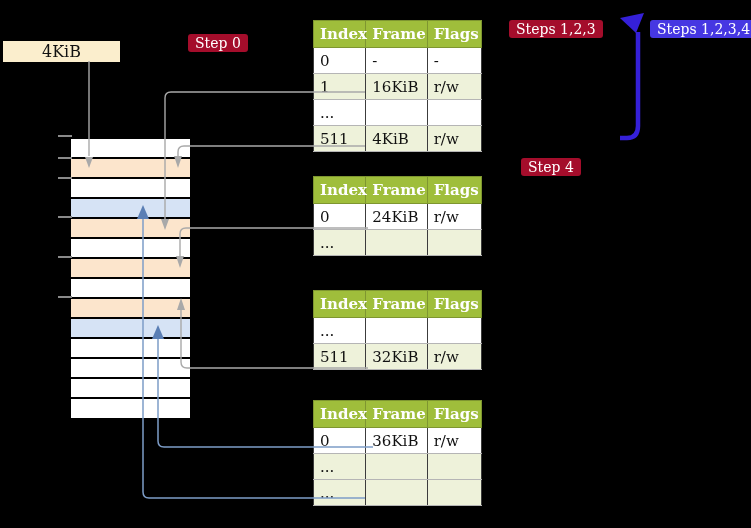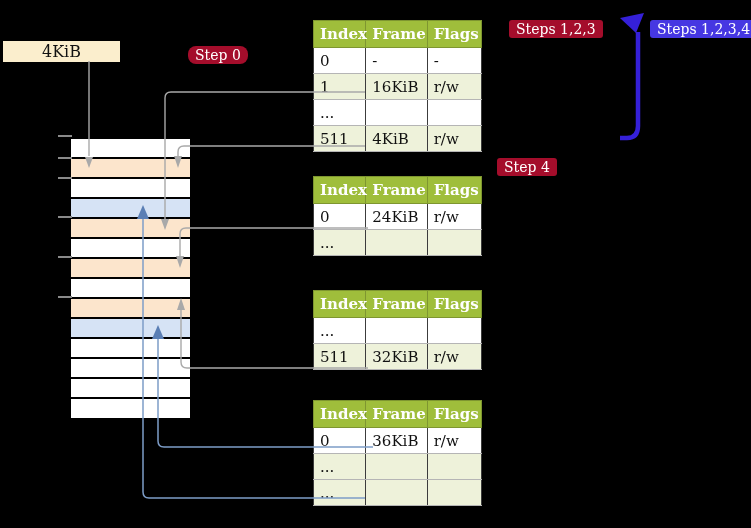--- a/index.html
+++ b/index.html
@@ -39,24 +39,24 @@
   
   #overlay{position:absolute;left:0;top:0;z-index:6;pointer-events:none;}
 </style>
 </head>
 <body>
 
 <div id="stage">
 
   <div id="lbl-4kib">4KiB</div>
 
-  <div class="badge red" style="left:188px;top:46px;border-radius:8px;">Step 0</div>
+  <div class="badge red" style="left:188px;top:34px;">Step 0</div>
   <div class="badge red" style="left:509px;top:20px;">Steps 1,2,3</div>
   <div class="badge blue" style="left:650px;top:20px;">Steps 1,2,3,4</div>
-  <div class="badge red" style="left:497px;top:158px;">Step 4</div>
+  <div class="badge red" style="left:521px;top:158px;">Step 4</div>
 
   <div id="memcol">
       <div class="mrow white"></div>
       <div class="mrow orange"></div>
       <div class="mrow white"></div>
       <div class="mrow blue"></div>
       <div class="mrow orange"></div>
       <div class="mrow white"></div>
       <div class="mrow orange"></div>
       <div class="mrow white"></div>

